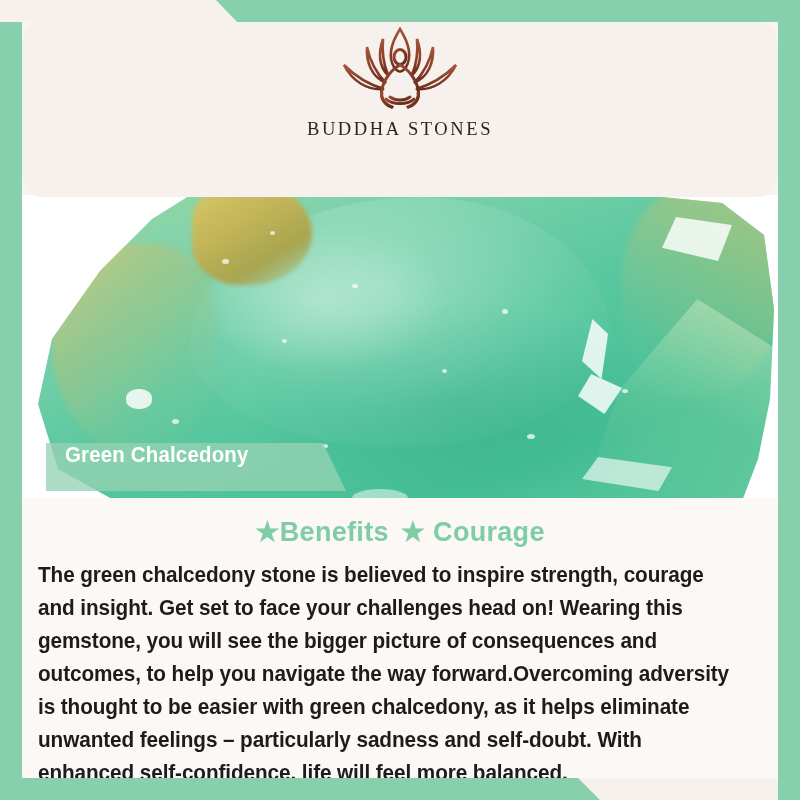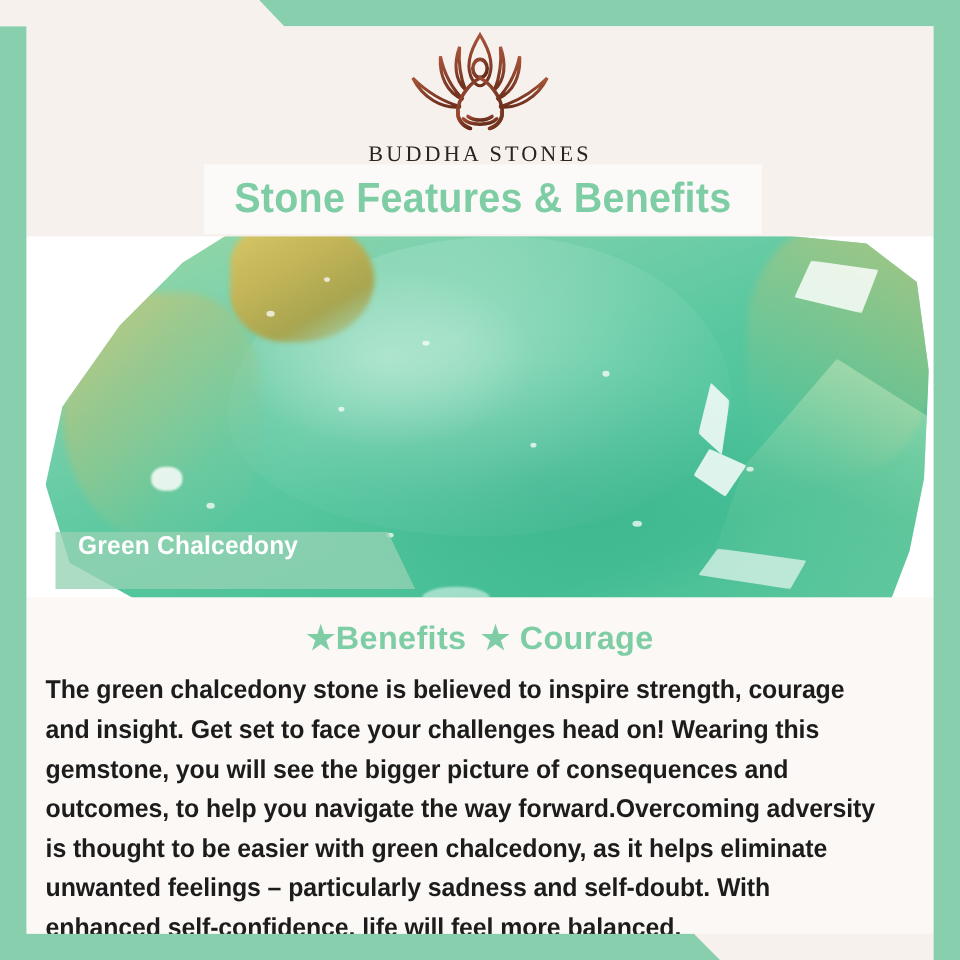--- a/index.html
+++ b/index.html
@@ -78,20 +78,21 @@
     position: absolute;
     left: 22px;
     top: 22px;
     width: 756px;
     height: 175px;
     background: #f7f1ee;
     z-index: 3;
     display: flex;
     flex-direction: column;
     align-items: center;
+    border-radius: 20px;
   }
   .logo-mark {
     margin-top: 3px;
     width: 160px;
     height: 92px;
   }
   .brand-name {
     margin-top: 2px;
     font-family: "Liberation Serif", serif;
     font-size: 18.5px;
@@ -347,23 +348,20 @@
       <div class="speck" style="left:505px;top:245px;width:8px;height:5px"></div>
       <div class="speck" style="left:600px;top:200px;width:6px;height:4px"></div>
       <div class="speck" style="left:248px;top:42px;width:5px;height:4px"></div>
     </div>
   </div>
 
   <div class="stone-tag">
     <span class="stone-tag-label">Green Chalcedony</span>
   </div>
 
-  <div class="title-banner">
-    <span class="title-text">Stone Features &amp; Benefits</span>
-  </div>
 
   <div class="content">
     <div class="keywords">
       <span>★</span><span>Benefits</span><span class="kw-gap"></span><span>★</span>&nbsp;<span>Courage</span>
     </div>
     <div class="body-copy">The green chalcedony stone is believed to inspire strength, courage and insight. Get set to face your challenges head on! Wearing this gemstone, you will see the bigger picture of consequences and outcomes, to help you navigate the way forward.Overcoming adversity is thought to be easier with green chalcedony, as it helps eliminate unwanted feelings – particularly sadness and self-doubt. With enhanced self-confidence, life will feel more balanced.</div>
   </div>
 
   <div class="frame-top"></div>
   <div class="frame-right"></div>

